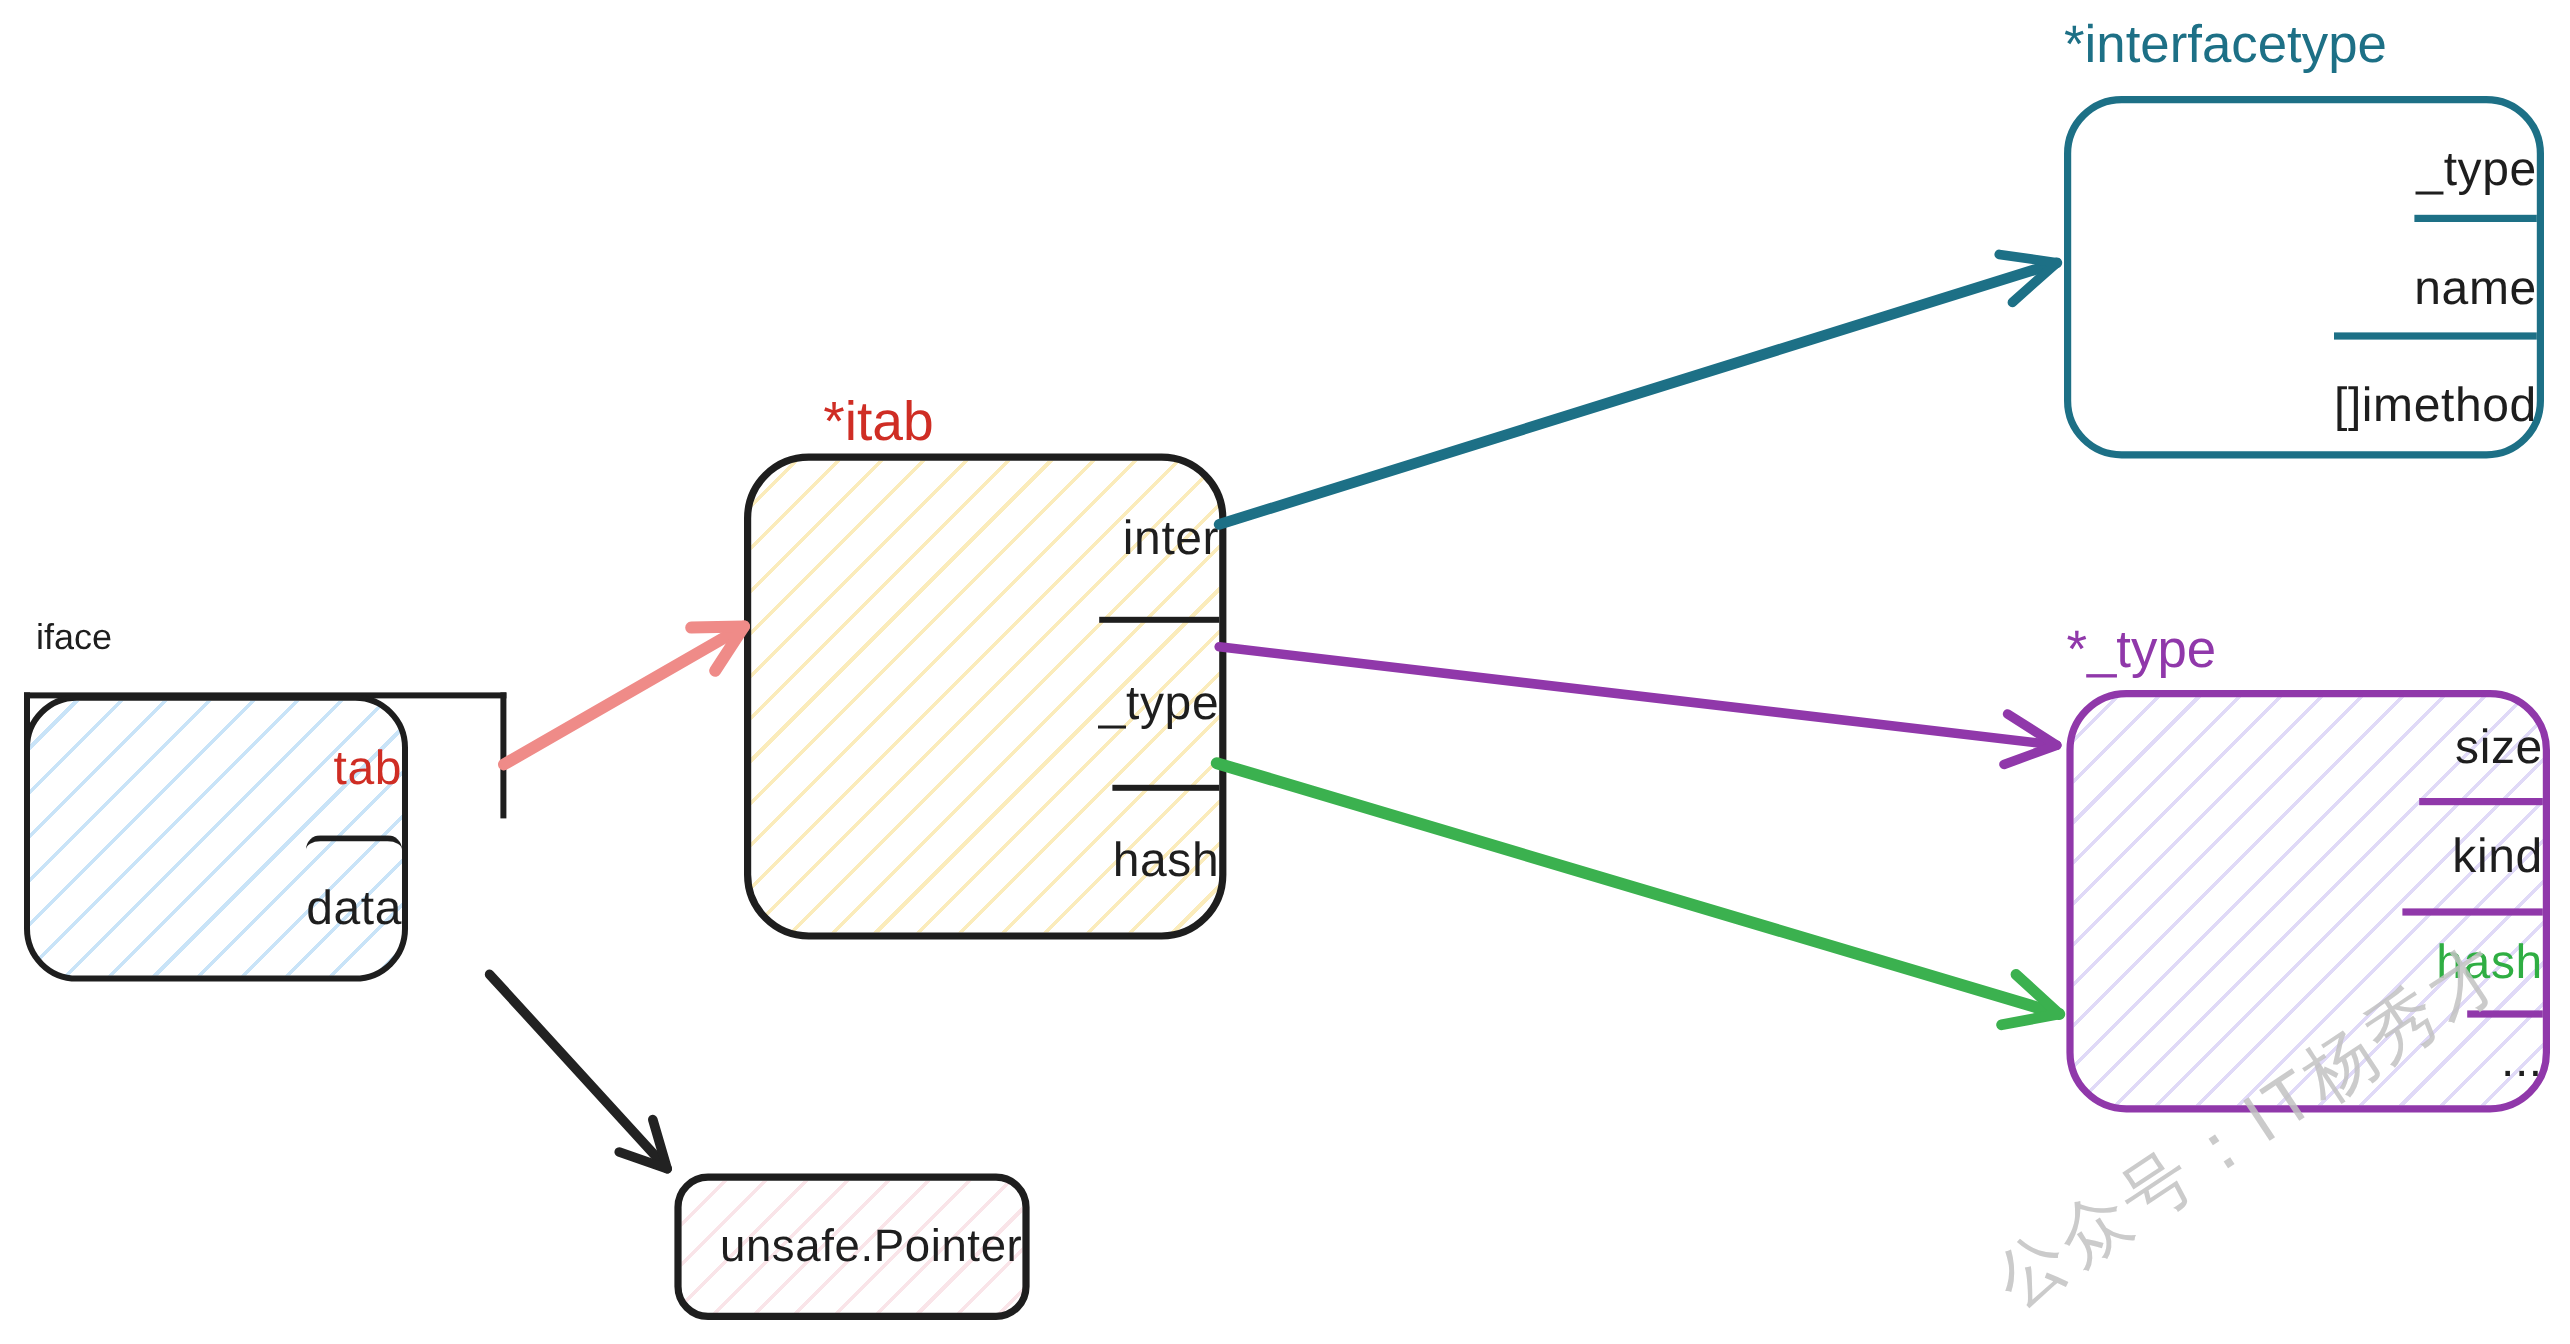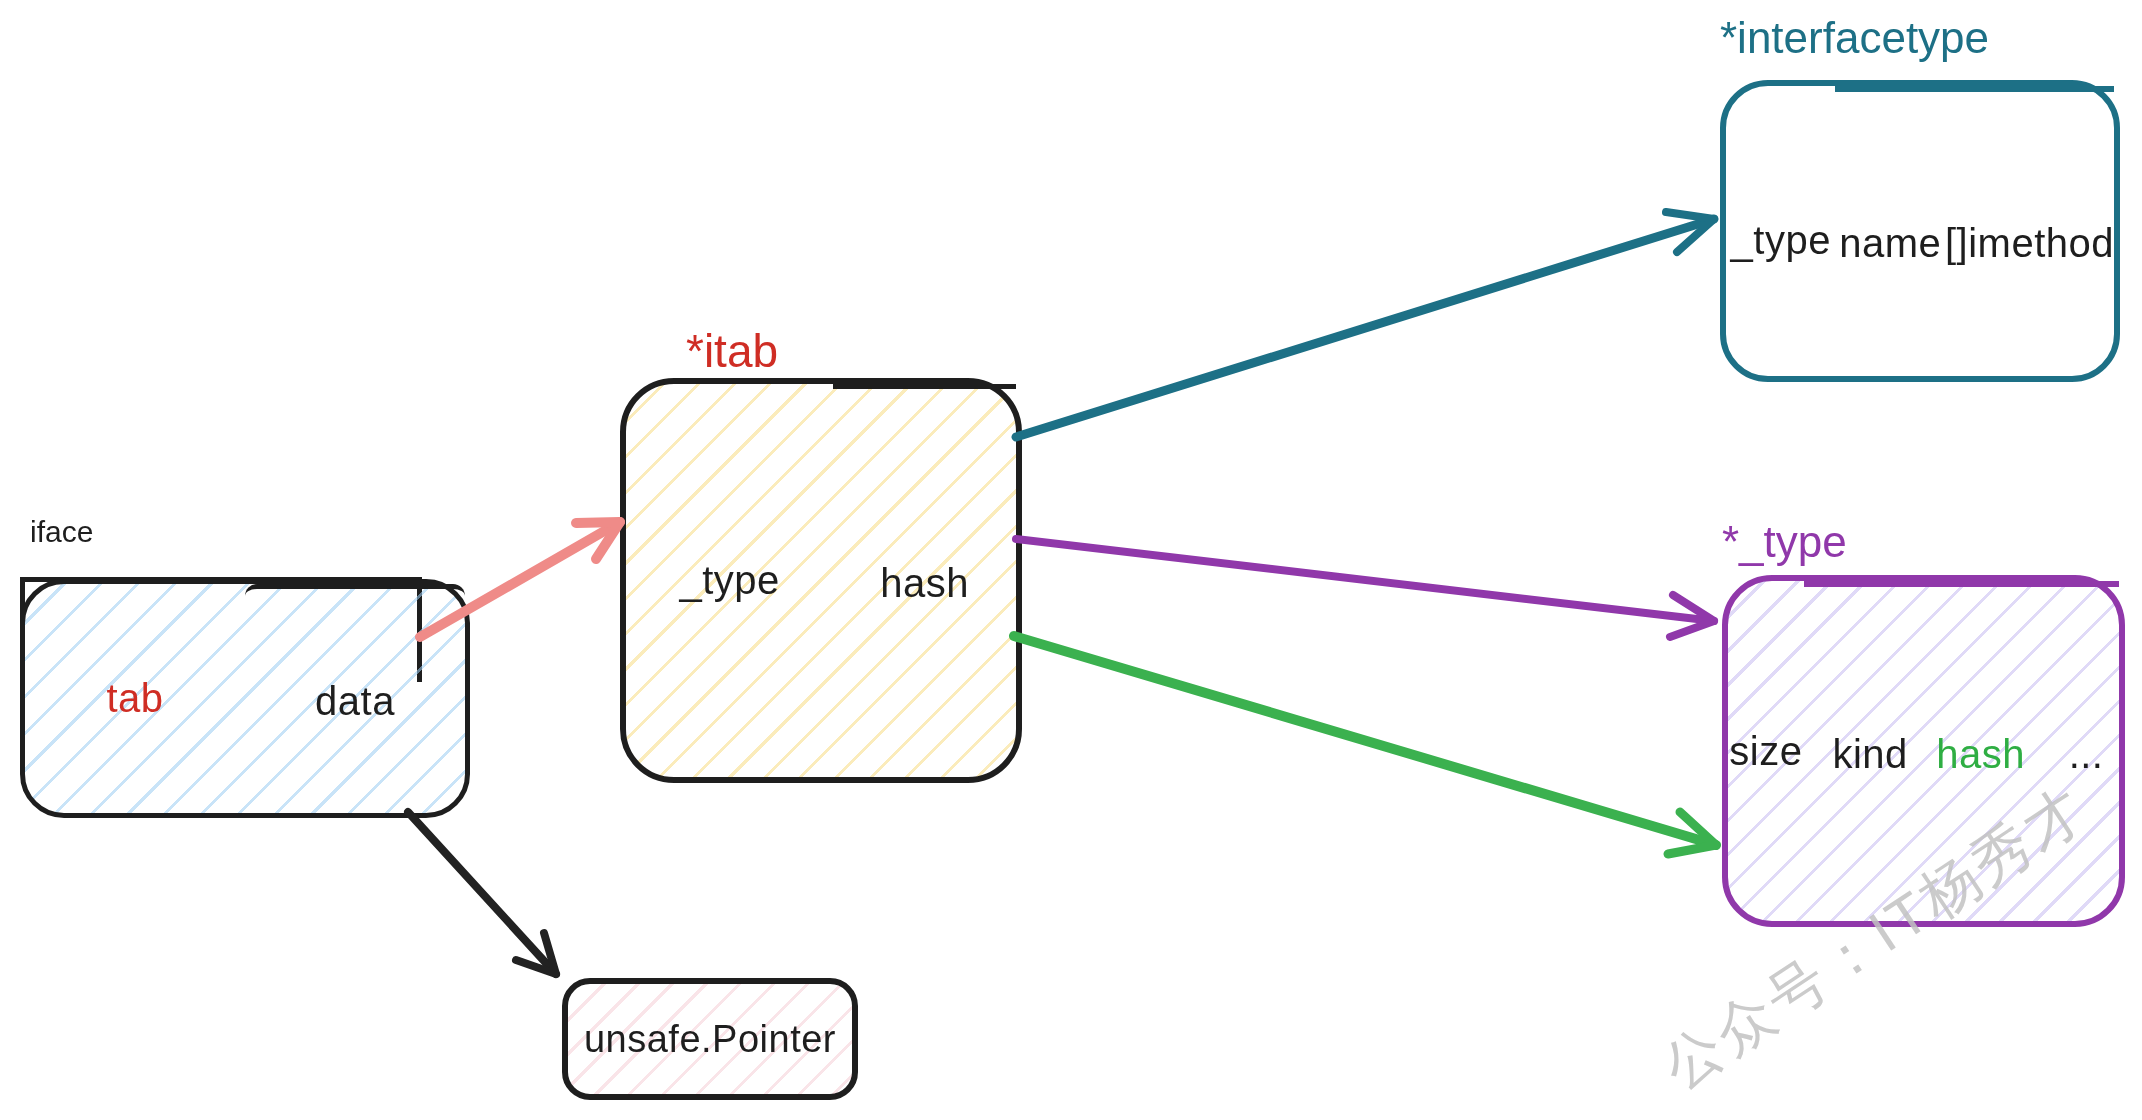--- a/index.html
+++ b/index.html
@@ -9,38 +9,38 @@
   .canvas {
     position: relative;
     width: 2142px;
     height: 1120px;
     background: #ffffff;
     overflow: hidden;
   }
 
   
   .box { position: absolute; z-index: 2; }
-  .rows { display: flex; height: 100%; }
+  .rows { display: flex; flex-direction: column; height: 100%; align-items: flex-end; }
   .row {
     flex: 1;
     display: flex;
     align-items: center;
     justify-content: center;
     font-size: 40px;
     color: #1e1e1e;
     letter-spacing: 0.5px;
   }
 
   
   .iface-outer {
     position: absolute; left: 20px; top: 577px; width: 402px; height: 105px;
     border: 5px solid #1e1e1e; border-bottom: none; z-index: 1;
   }
   .iface-box {
-    left: 20px; top: 579px; width: 450px; height: 239px;
+    left: 20px; top: 579px; width: 320px; height: 239px;
     border: 5px solid #1e1e1e; border-radius: 44px;
     background: repeating-linear-gradient(135deg,
       rgba(156,205,242,0.55) 0 3px, transparent 3px 26px);
   }
   .iface-box .row + .row { border-top: 5px solid #1e1e1e; border-radius: 12px; }
 
   
   .itab-box {
     left: 620px; top: 378px; width: 402px; height: 405px;
     border: 6px solid #1e1e1e; border-radius: 54px;
@@ -120,20 +120,21 @@
   <div class="box iface-box">
     <div class="rows">
       <div class="row text-red">tab</div>
       <div class="row">data</div>
     </div>
   </div>
 
   <div class="title title-itab">*itab</div>
   <div class="box itab-box">
     <div class="rows">
+      <div class="row r1">inter</div>
       <div class="row r2">_type</div>
       <div class="row r3">hash</div>
     </div>
   </div>
 
   <div class="title title-interfacetype">*interfacetype</div>
   <div class="box interfacetype-box">
     <div class="rows">
       <div class="row">_type</div>
       <div class="row">name</div>

